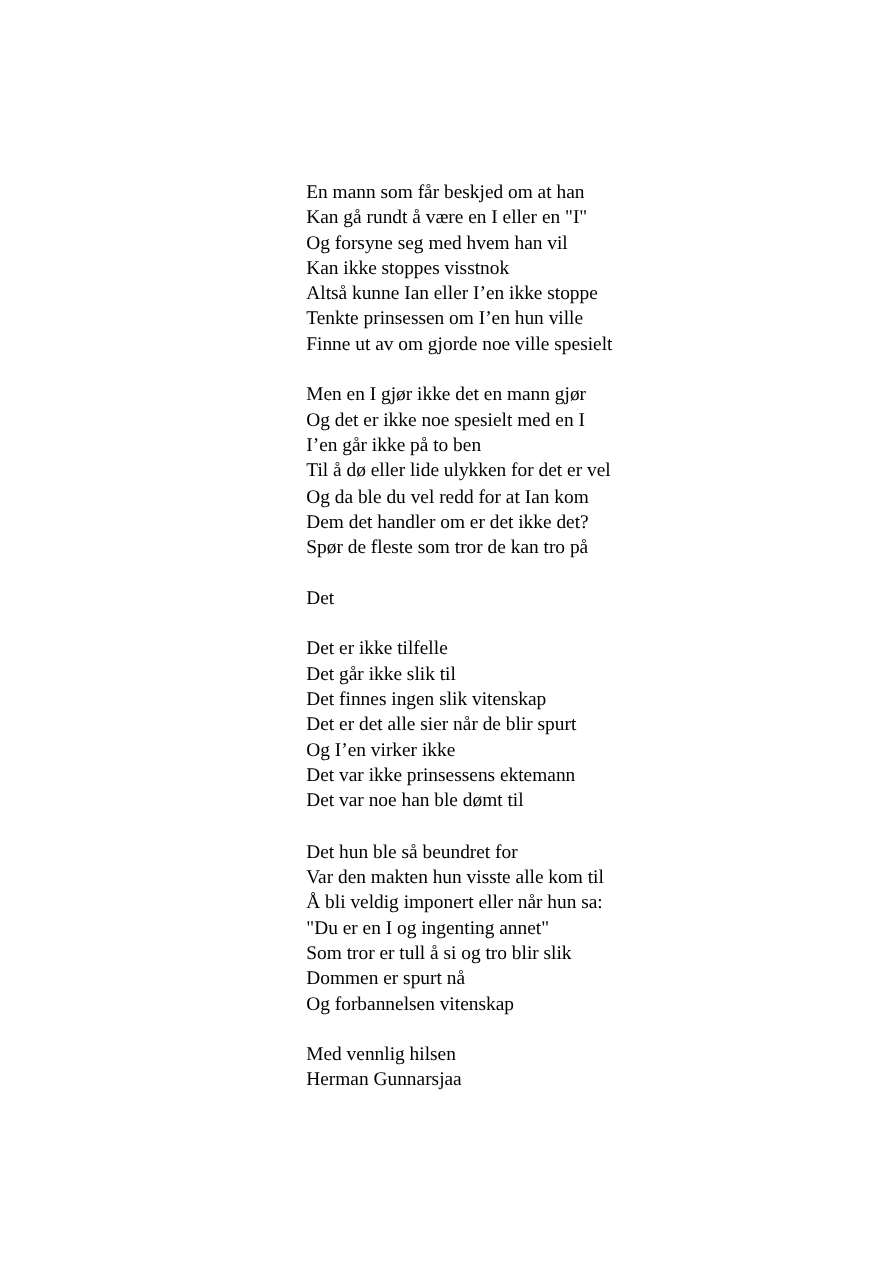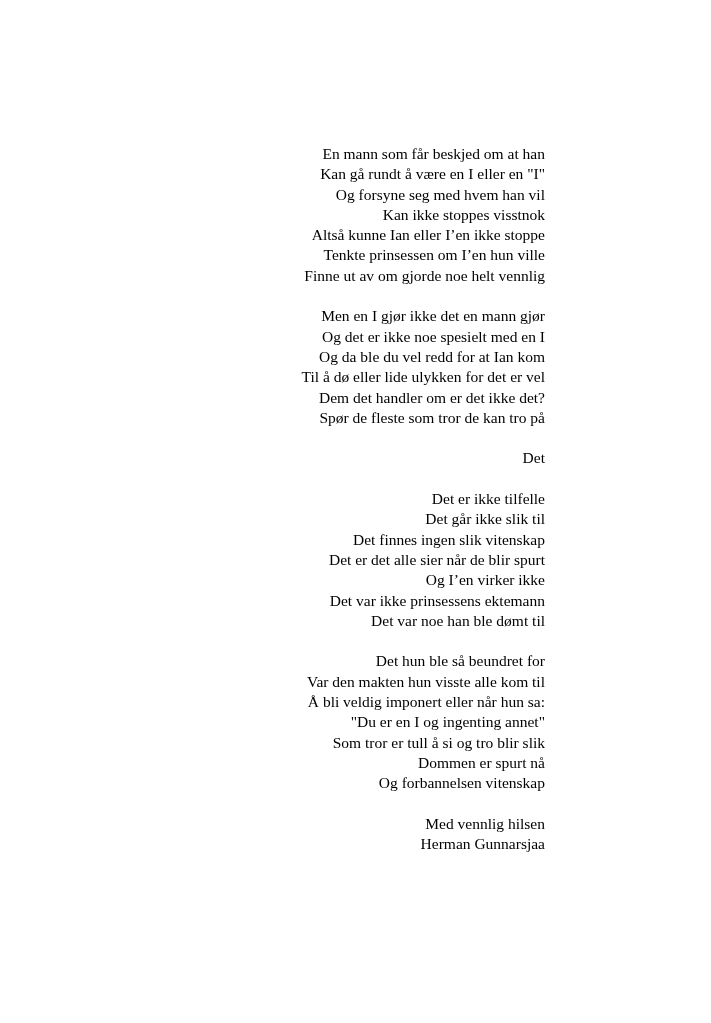--- a/index.html
+++ b/index.html
@@ -25,21 +25,20 @@
     left: 245px;
     top: 144px;
     width: 300px;
     font-size: 15.5px;
     line-height: 20.3px;
     letter-spacing: 0;
     white-space: nowrap;
   }
   .stanza {
     margin: 0 0 20.3px 0;
-    text-align: right;
   }
   .stanza:last-child {
     margin-bottom: 4px;
   }
   .line {
     height: 20.3px;
   }
 </style>
 </head>
 <body style="background: rgb(255, 255, 255);">
@@ -47,28 +46,29 @@
 <div class="page">
   <div class="poem" style="color: rgb(0, 0, 0);">
 
     <div class="stanza">
       <div class="line">En mann som får beskjed om at han</div>
       <div class="line">Kan gå rundt å være en I eller en "I"</div>
       <div class="line">Og forsyne seg med hvem han vil</div>
       <div class="line">Kan ikke stoppes visstnok</div>
       <div class="line">Altså kunne Ian eller I’en ikke stoppe</div>
       <div class="line">Tenkte prinsessen om I’en hun ville</div>
-      <div class="line">Finne ut av om gjorde noe helt vennlig</div>
+      <div class="line">Finne ut av om gjorde noe ville spesielt</div>
     </div>
 
     <div class="stanza">
       <div class="line">Men en I gjør ikke det en mann gjør</div>
       <div class="line">Og det er ikke noe spesielt med en I</div>
+      <div class="line">I’en går ikke på to ben</div>
+      <div class="line">Til å dø eller lide ulykken for det er vel</div>
       <div class="line">Og da ble du vel redd for at Ian kom</div>
-      <div class="line">Til å dø eller lide ulykken for det er vel</div>
       <div class="line">Dem det handler om er det ikke det?</div>
       <div class="line">Spør de fleste som tror de kan tro på</div>
     </div>
 
     <div class="stanza">
       <div class="line">Det</div>
     </div>
 
     <div class="stanza">
       <div class="line">Det er ikke tilfelle</div>

